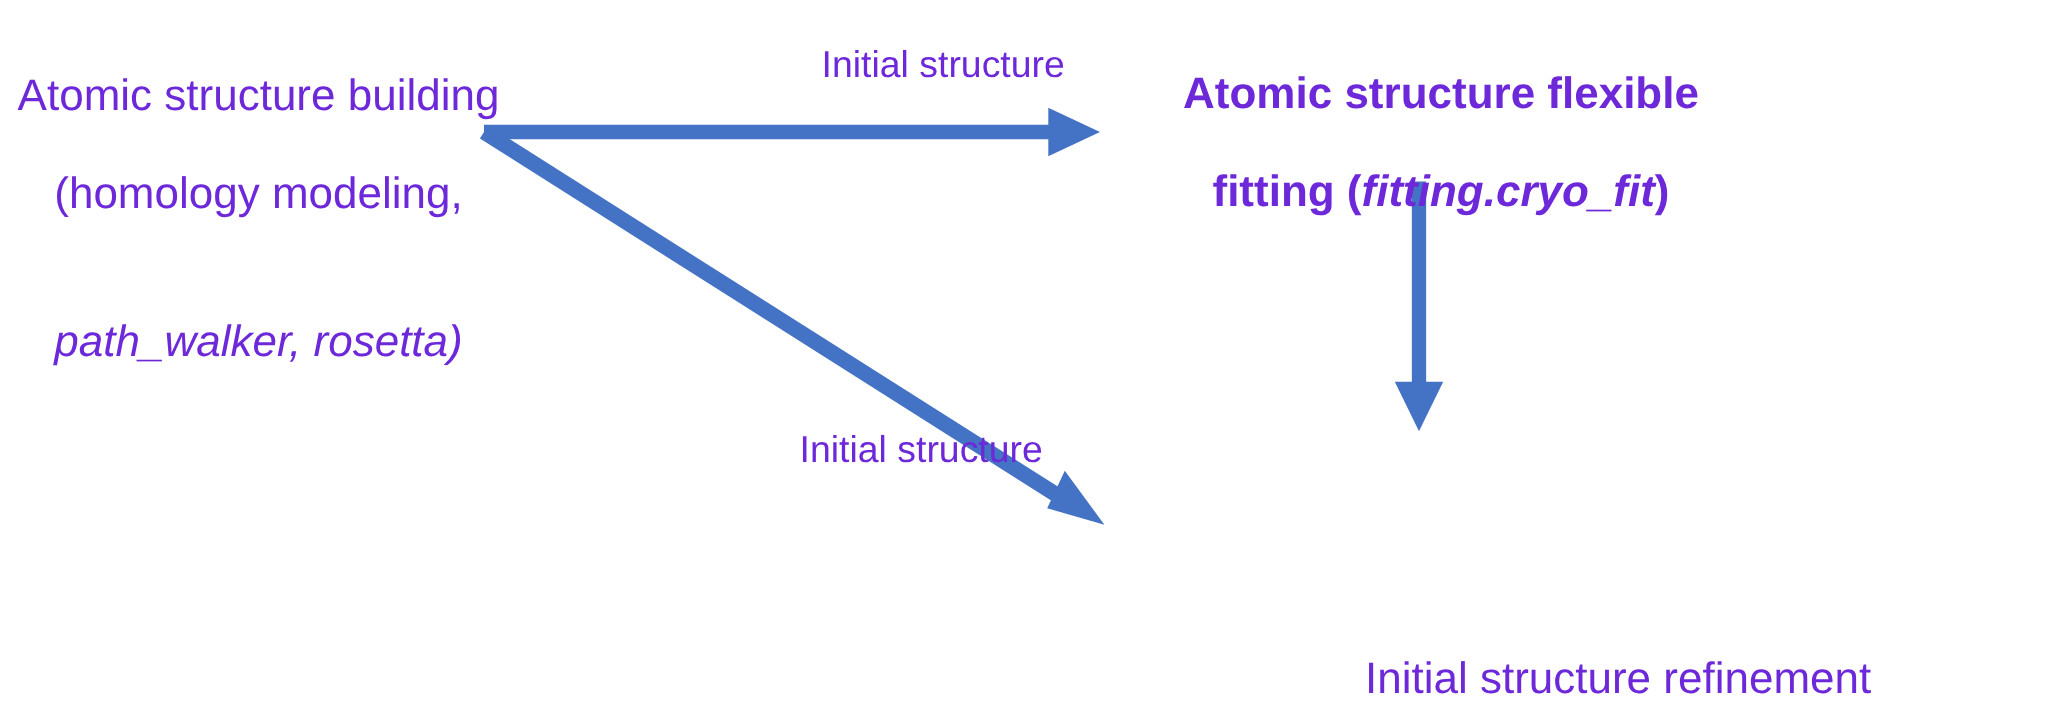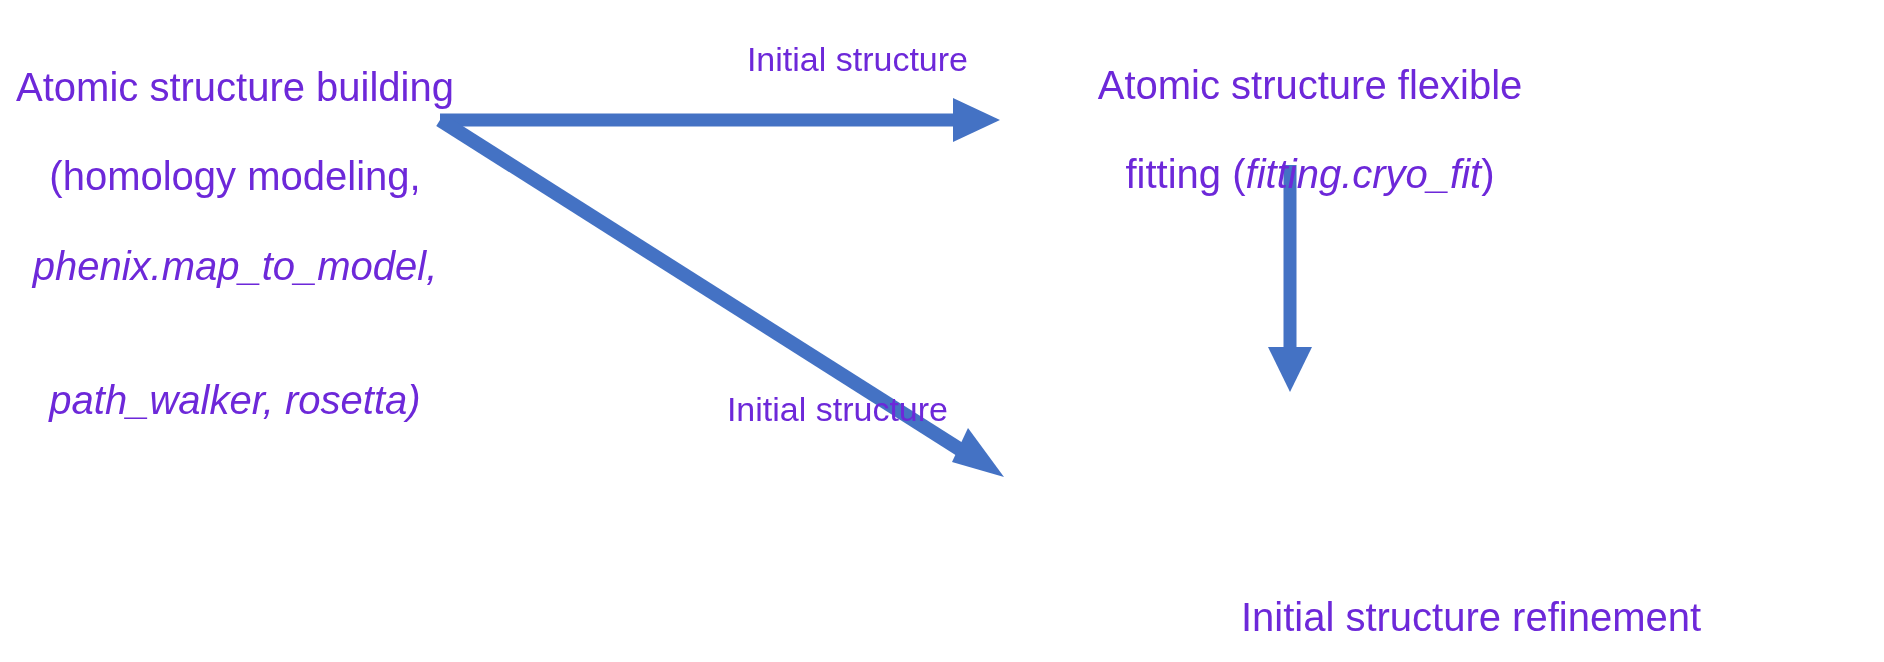--- a/index.html
+++ b/index.html
@@ -40,20 +40,21 @@
     left: 0px;
     top: 20px;
     width: 470px;
     text-align: center;
   }
   #node-flexible-fitting {
     left: 1070px;
     top: 18px;
     width: 480px;
     text-align: center;
+    font-weight: bold;
   }
   #node-refinement {
     left: 1058px;
     top: 550px;
     width: 826px;
     text-align: center;
   }
   #label-different {
     left: 548px;
     top: 2px;
@@ -93,21 +94,20 @@
 
     <g>
       <line x1="1290" y1="165" x2="1290" y2="355" stroke="#4472c4" stroke-width="13" stroke-linecap="butt"></line>
       <polygon points="1290,392 1268,347 1312,347" fill="#4472c4"></polygon>
     </g>
   </svg>
 
   <div class="textblock node" id="node-building">
     <div>Atomic structure building</div>
     <div>(homology modeling,</div>
-    <div class="ital">phenix.map_to_model,</div>
     <div>
       <span class="ital">path_walker, rosetta)</span>
     </div>
   </div>
 
   <div class="textblock edge-label" id="label-different">
     <div>Initial structure</div>
   </div>
 
   <div class="textblock edge-label" id="label-similar">

